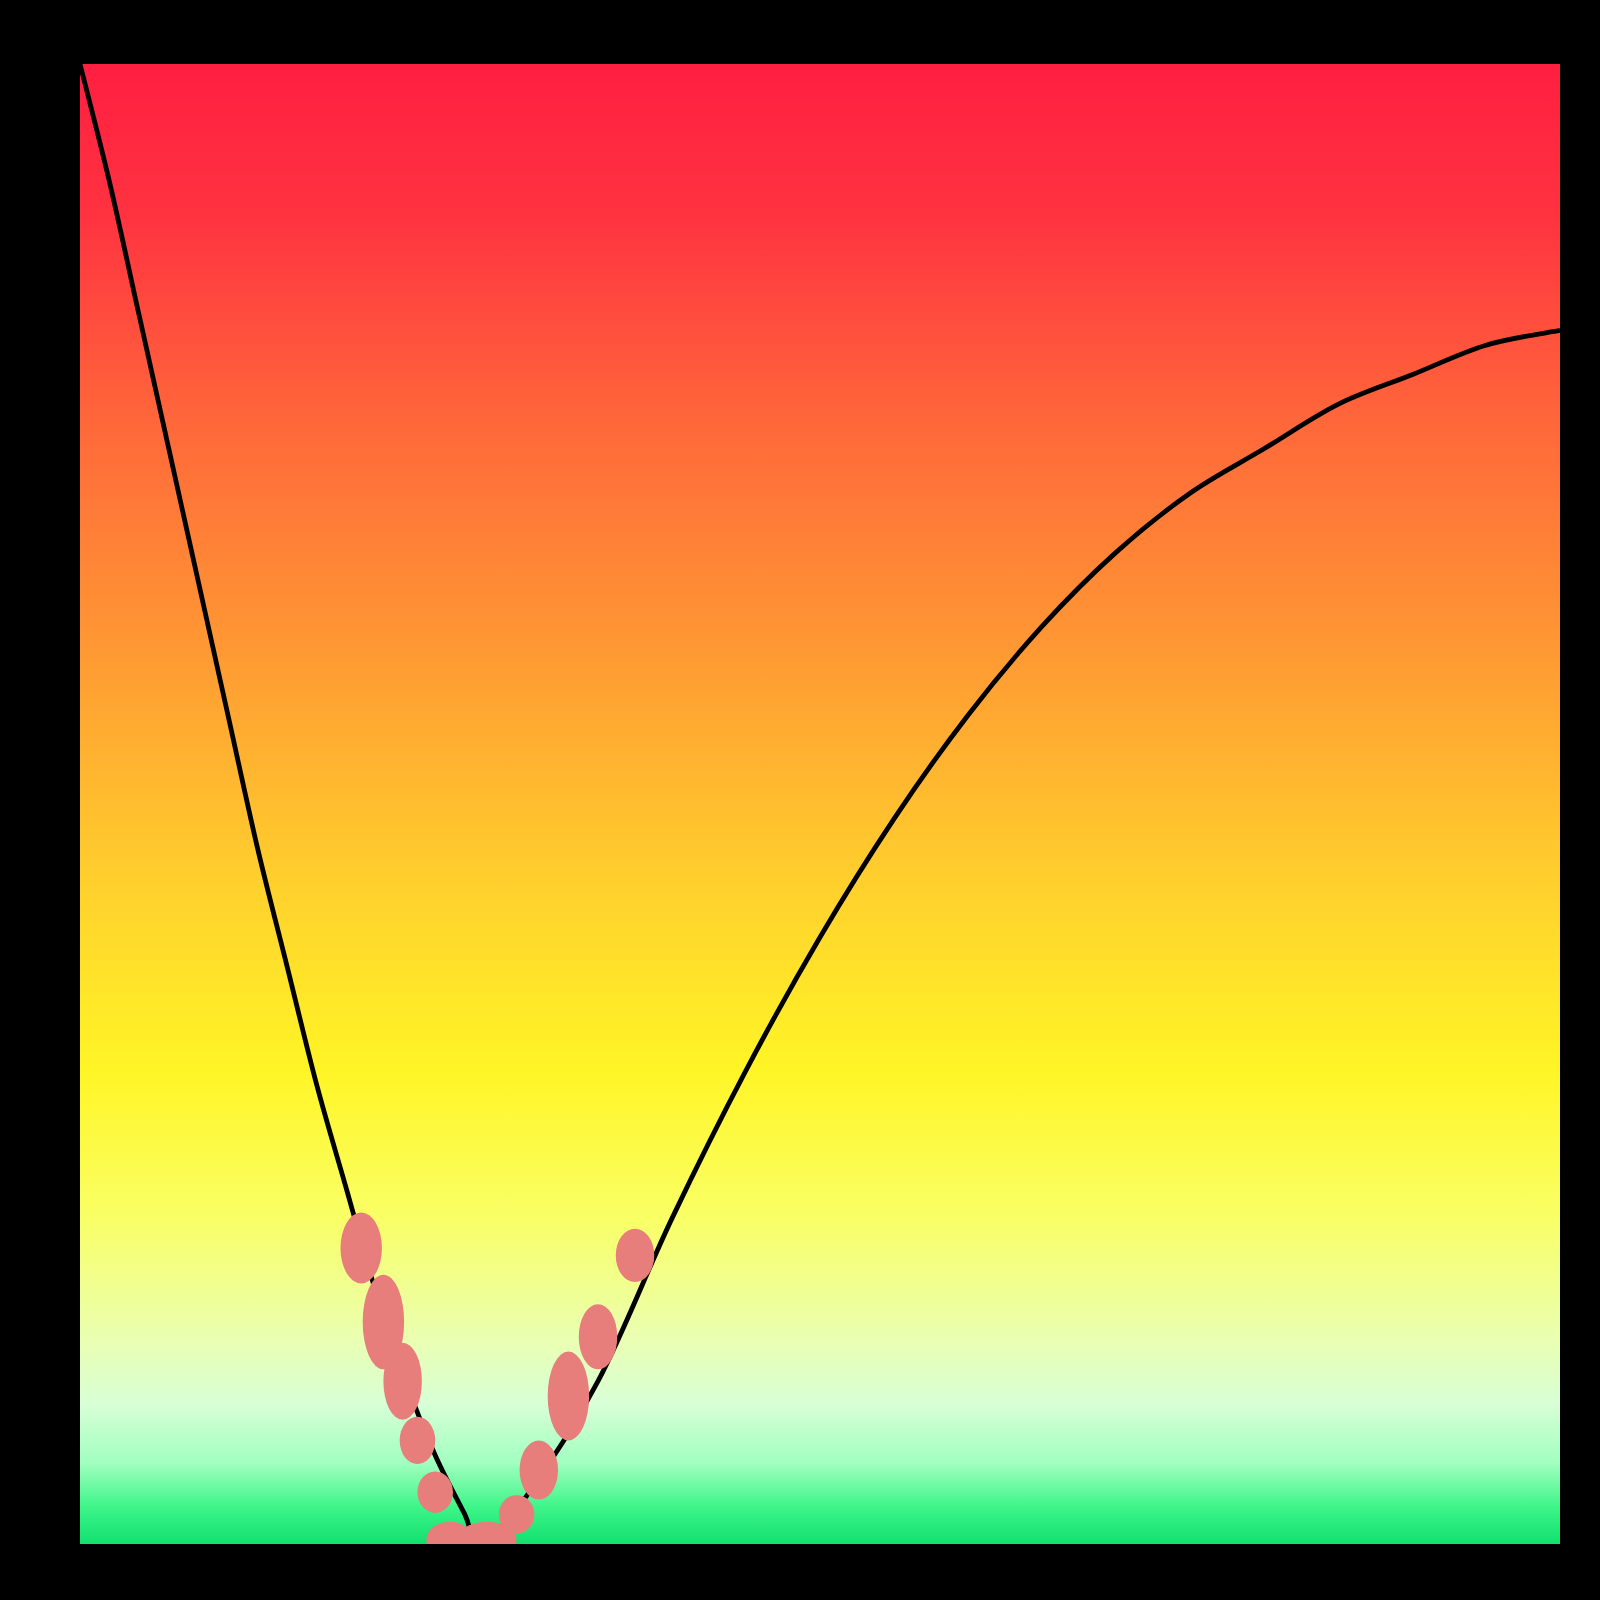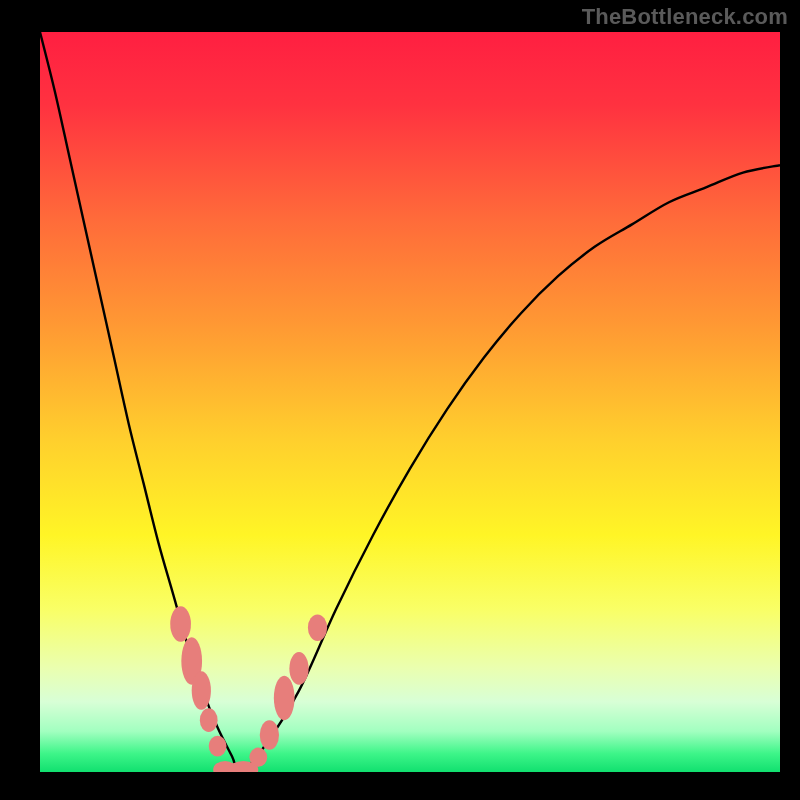--- a/index.html
+++ b/index.html
@@ -38,21 +38,20 @@
   }
   svg {
     display: block;
   }
 </style>
 </head>
 <body>
 
 <div class="frame">
 
-  <div class="watermark">TheBottleneck.com</div>
 
   <div class="plot-area">
     <svg id="chart-svg" width="740" height="740" viewBox="0 0 740 740">
       <defs>
         <linearGradient id="bg-grad" x1="0" y1="0" x2="0" y2="1">
             <stop offset="0%" stop-color="#ff1f41"></stop>
             <stop offset="10%" stop-color="#ff3240"></stop>
             <stop offset="25%" stop-color="#ff6a3a"></stop>
             <stop offset="40%" stop-color="#ff9a33"></stop>
             <stop offset="55.00000000000001%" stop-color="#ffcf2d"></stop>

